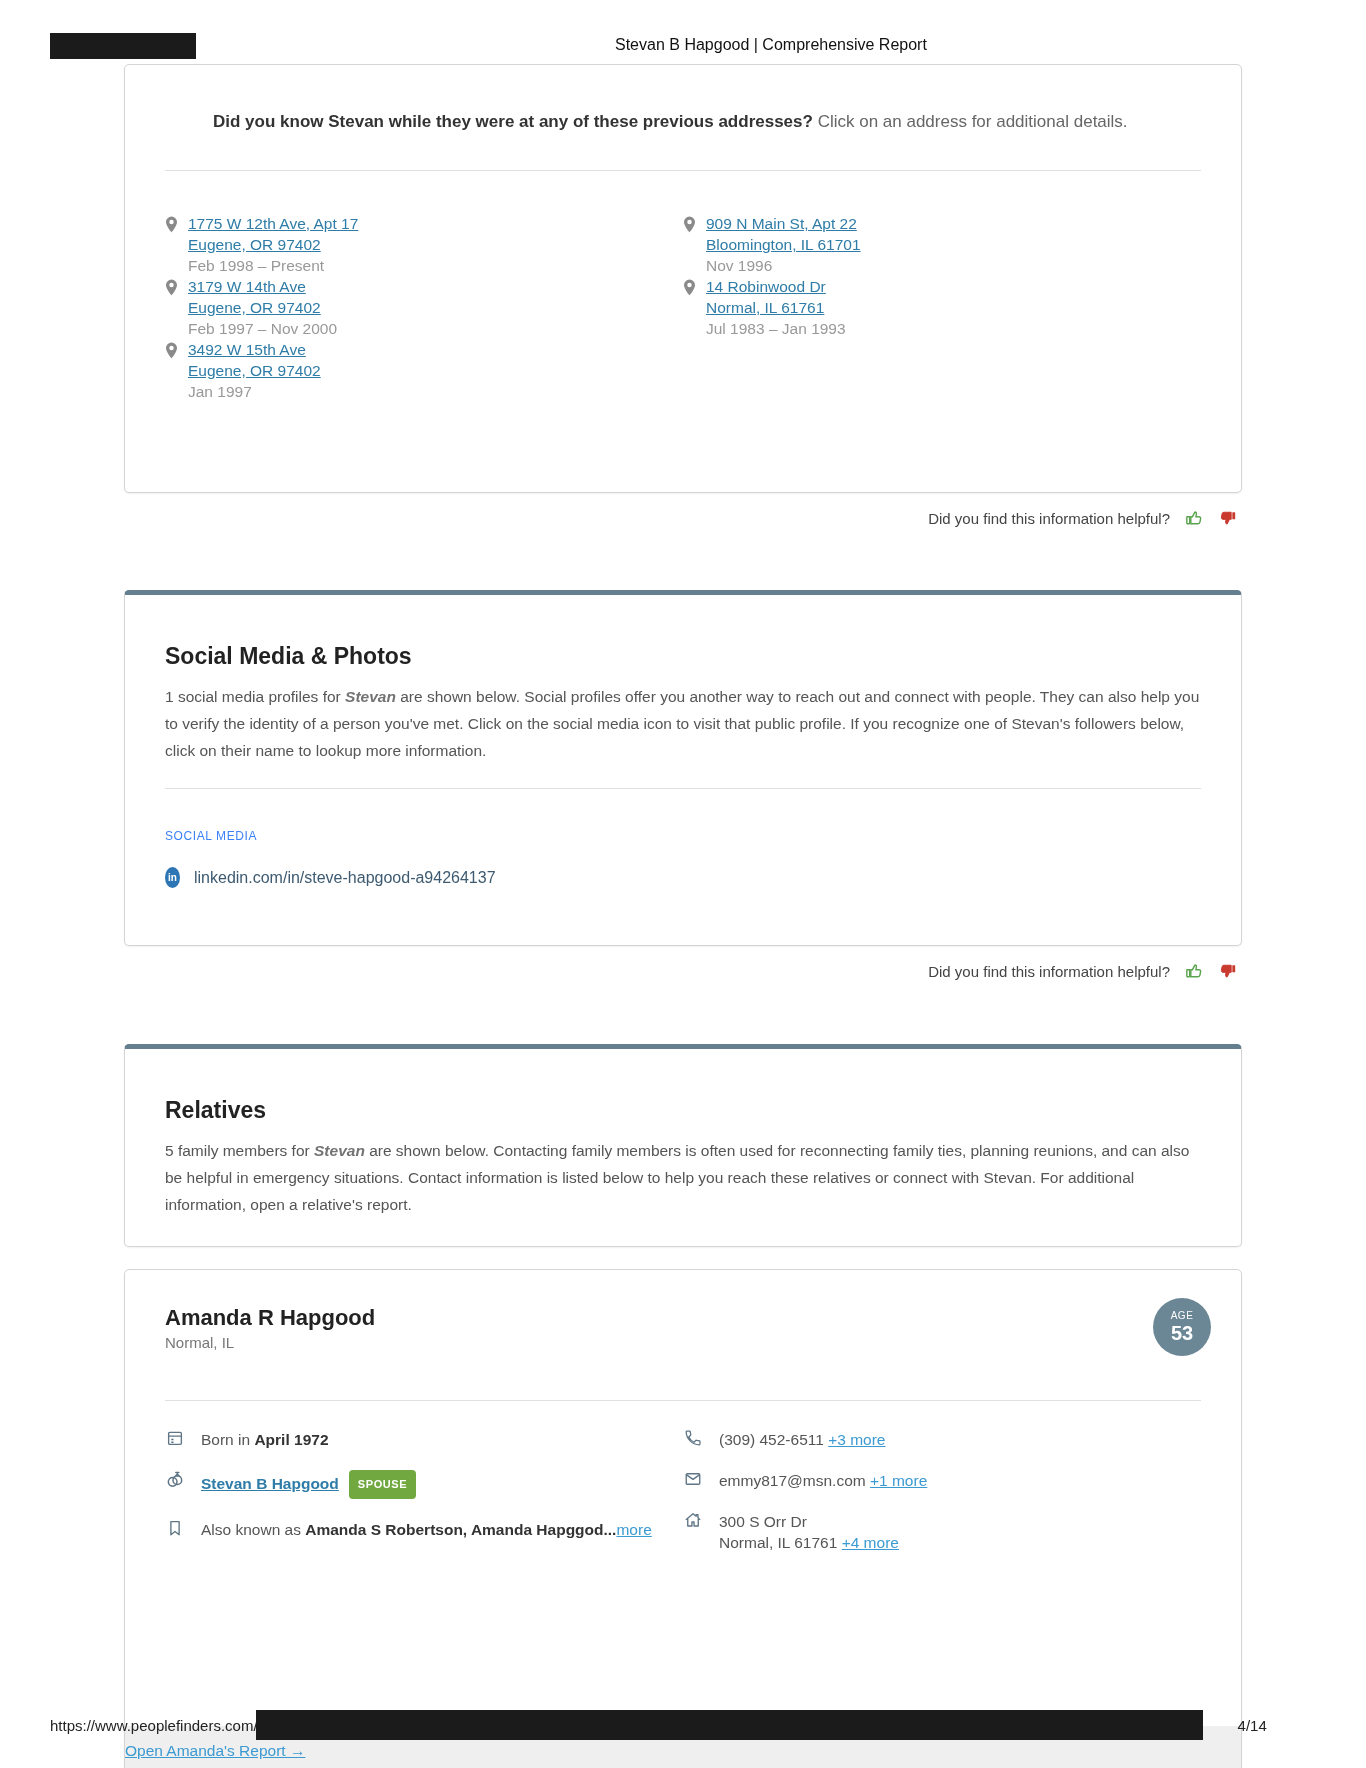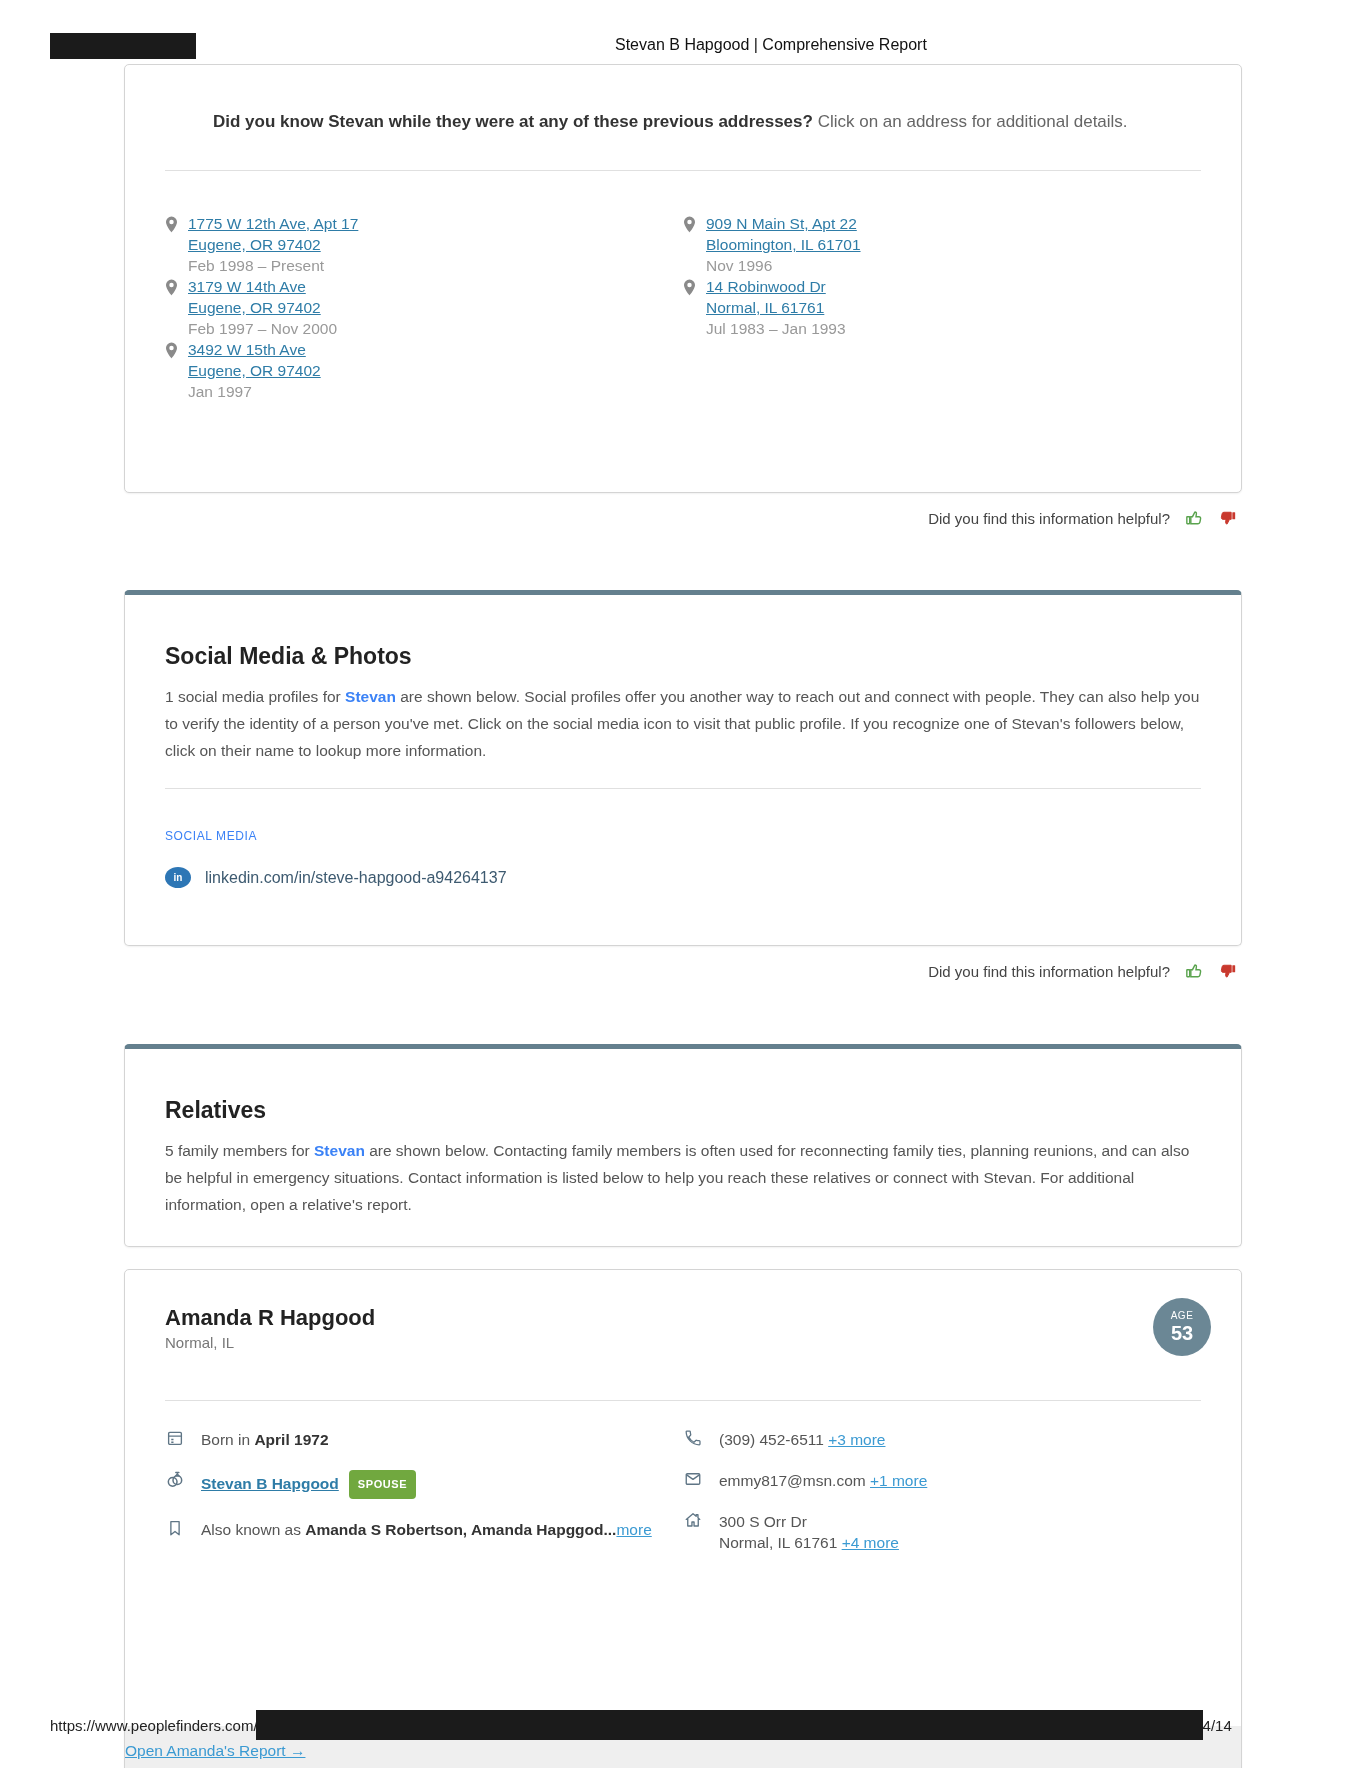--- a/index.html
+++ b/index.html
@@ -45,25 +45,25 @@
   .helpful-q{font-size:15px;color:#444;}
   .thumb{width:20px;height:20px;cursor:pointer;}
 
   .helpful-1{margin-top:12px;}
   .helpful-2{margin-top:12px;}
 
   
   .card-social{margin-top:59px;height:356px;padding:46px 40px 0 40px;}
   .card-title{font-size:23px;font-weight:bold;color:#222;line-height:30px;}
   .card-intro{margin-top:12px;font-size:15.5px;line-height:27px;color:#555;}
-  .card-intro b{color:#3b82f6;}
+  .card-intro b{color:#737373;font-style:italic;}
   .card-social .divider{margin-top:24px;}
   .section-label{margin-top:40px;font-size:12px;letter-spacing:.6px;color:#3b82f6;}
   .linkedin-row{margin-top:24px;display:flex;align-items:center;gap:14px;cursor:pointer;}
-  .li-badge{width:26px;height:21px;border-radius:50%;background:var(--linkedin);color:#fff;
+  .li-badge{width:15px;height:21px;border-radius:50%;background:var(--linkedin);color:#fff;
             font-size:10px;font-weight:bold;display:flex;align-items:center;justify-content:center;}
   .li-url{font-size:16px;color:#3d5a70;}
 
   
   .card-relatives{margin-top:60px;height:203px;padding:46px 40px 0 40px;}
 
   
   .card-person{margin-top:22px;height:508px;position:relative;padding:34px 0 0 0;}
   .person-head{padding:0 40px;position:relative;}
   .person-name{font-size:22px;font-weight:bold;color:#222;line-height:28px;}
@@ -85,21 +85,21 @@
                 font-size:11px;font-weight:bold;letter-spacing:.6px;border-radius:4px;
                 padding:4px 9px;vertical-align:1px;}
   .person-footer{position:absolute;left:0;right:0;bottom:0;height:50px;background:#efefef;
                  border-radius:0 0 5px 5px;display:flex;align-items:center;justify-content:flex-start;}
   .open-report{font-size:15.5px;color:var(--link-blue);text-decoration:underline;cursor:pointer;}
 
   
   .page-footer{position:absolute;left:50px;top:1710px;width:1266px;display:flex;align-items:center;}
   .footer-url{font-size:15px;color:#222;white-space:nowrap;}
   .footer-redaction{height:30px;width:947px;background:#1b1b1b;margin-left:-2px;}
-  .footer-page{font-size:15px;color:#222;}
+  .footer-page{font-size:15px;color:#222;margin-left:35px;}
   svg .dk{fill:none;stroke:#5f7585;stroke-width:1.8;stroke-linecap:round;stroke-linejoin:round;}
 </style>
 </head>
 <body>
 
 <div class="page">
 
   <div class="hdr-redaction"></div>
   <div class="hdr-title">Stevan B Hapgood | Comprehensive Report</div>
 

